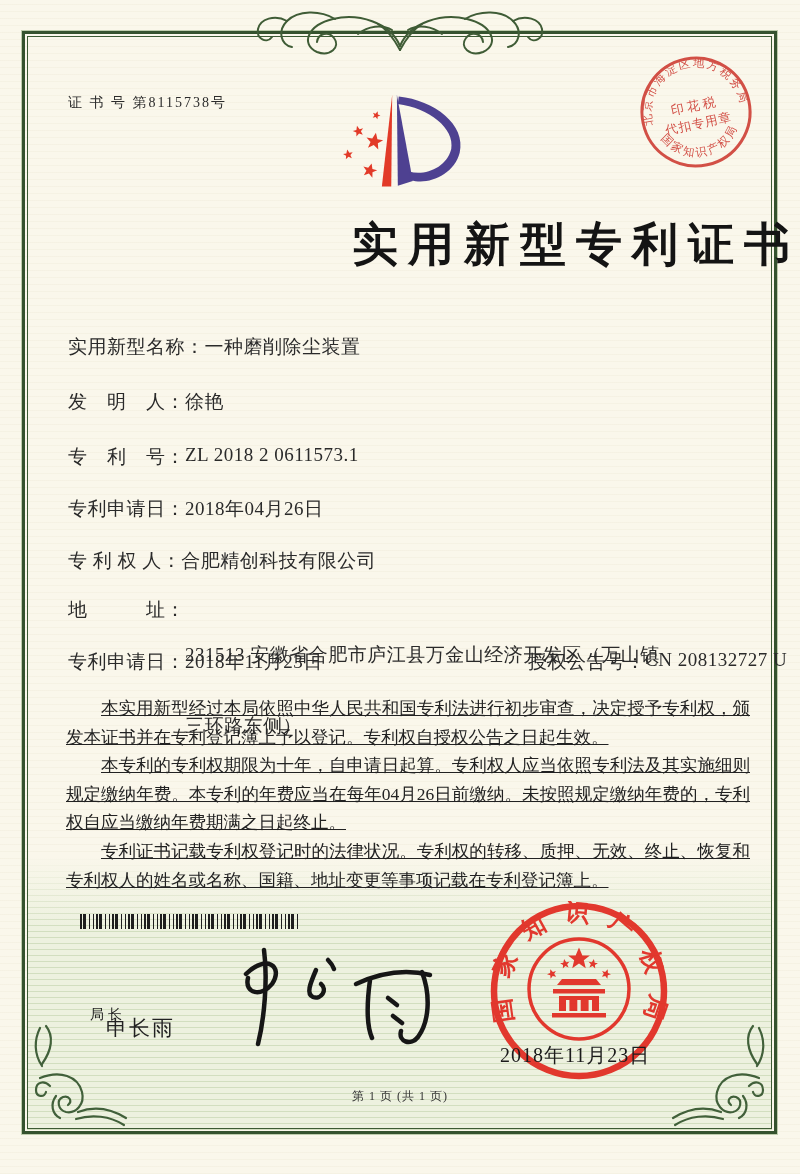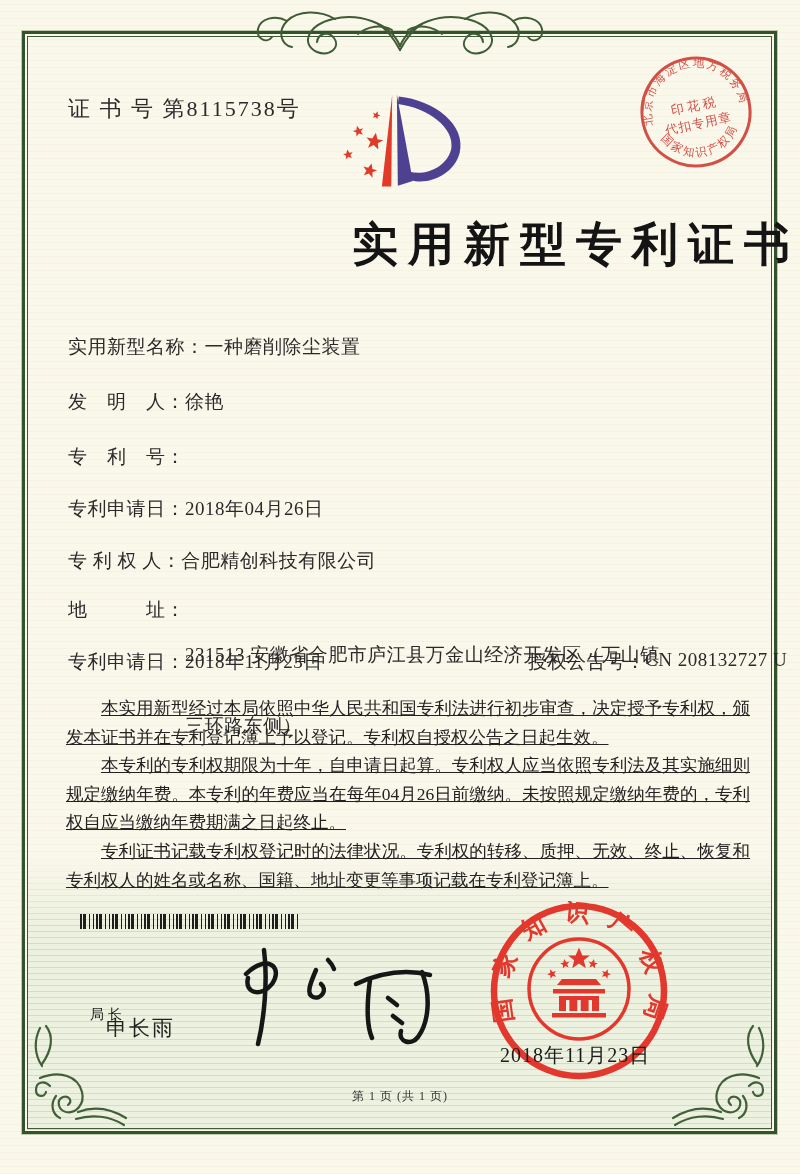--- a/index.html
+++ b/index.html
@@ -10,21 +10,21 @@
   .green-zone{position:absolute;left:27px;right:28px;top:858px;bottom:44px;z-index:1;
       background-color:#edf1df;
       background-image:
         linear-gradient(rgba(250,247,235,.95), rgba(250,247,235,0) 70px),
         repeating-linear-gradient(0deg, rgba(148,178,118,.30) 0 1px, transparent 1px 6px);}
   
   .frame{position:absolute;left:22px;top:31px;right:23px;bottom:40px;border:3px solid #35522e;z-index:3;
          box-shadow:0 0 0 1px rgba(140,170,120,.55);pointer-events:none;}
   .frame-inner{position:absolute;inset:2px;border:1px solid #3c5a33;}
   .abs{position:absolute;}
-  .cert-no{left:68px;top:94px;font-size:22px;letter-spacing:2px;color:#2b2b2b;z-index:4;}
+  .cert-no{left:68px;top:94px;font-size:14px;letter-spacing:2px;color:#2b2b2b;z-index:4;}
   .title{left:0;top:214px;width:100%;text-align:right;font-size:46px;font-weight:bold;
          letter-spacing:10px;color:#141414;z-index:4;}
   .field-row{position:absolute;left:68px;display:flex;font-size:19px;color:#2a2a2a;z-index:4;letter-spacing:.5px;}
   .field-row .lbl{white-space:pre;}
   .field-row .val{white-space:pre;}
   .addr-lines div{line-height:27px;white-space:pre;}
   .grant-right{position:absolute;left:460px;top:0;display:flex;white-space:pre;}
   .body-text{left:66px;top:694px;width:684px;z-index:4;font-size:17.5px;line-height:28.6px;
              color:#222;text-align:justify;text-decoration:underline;}
   .body-text p{margin:0;text-indent:2em;}
@@ -133,20 +133,21 @@
   <div class="field-row" style="top:389px">
     <span class="lbl">发　明　人：</span>
     <span class="val">徐艳</span>
   </div>
   <div class="field-row" style="top:334px">
     <span class="lbl">实用新型名称：</span>
     <span class="val">一种磨削除尘装置</span>
   </div>
   <div class="field-row" style="top:444px">
     <span class="lbl">专　利　号：</span>
+    <span class="val">ZL 2018 2 0611573.1</span>
   </div>
   <div class="field-row" style="top:496px">
     <span class="lbl">专利申请日：</span>
     <span class="val">2018年04月26日</span>
   </div>
   <div class="field-row" style="top:548px">
     <span class="lbl">专 利 权 人：</span>
     <span class="val">合肥精创科技有限公司</span>
   </div>
   <div class="field-row" style="top:597px">

